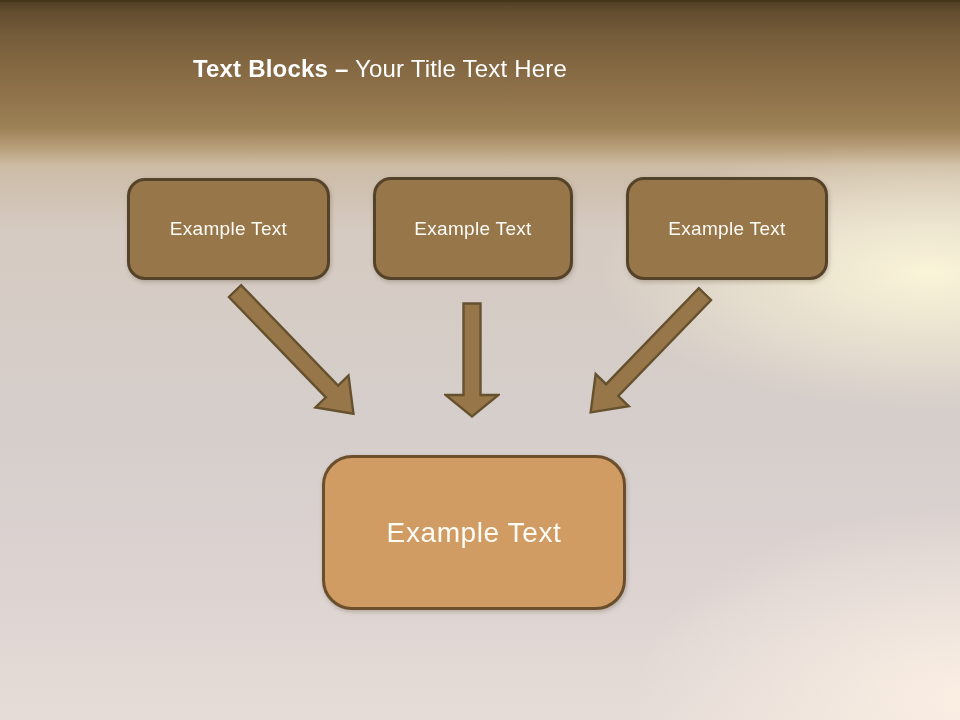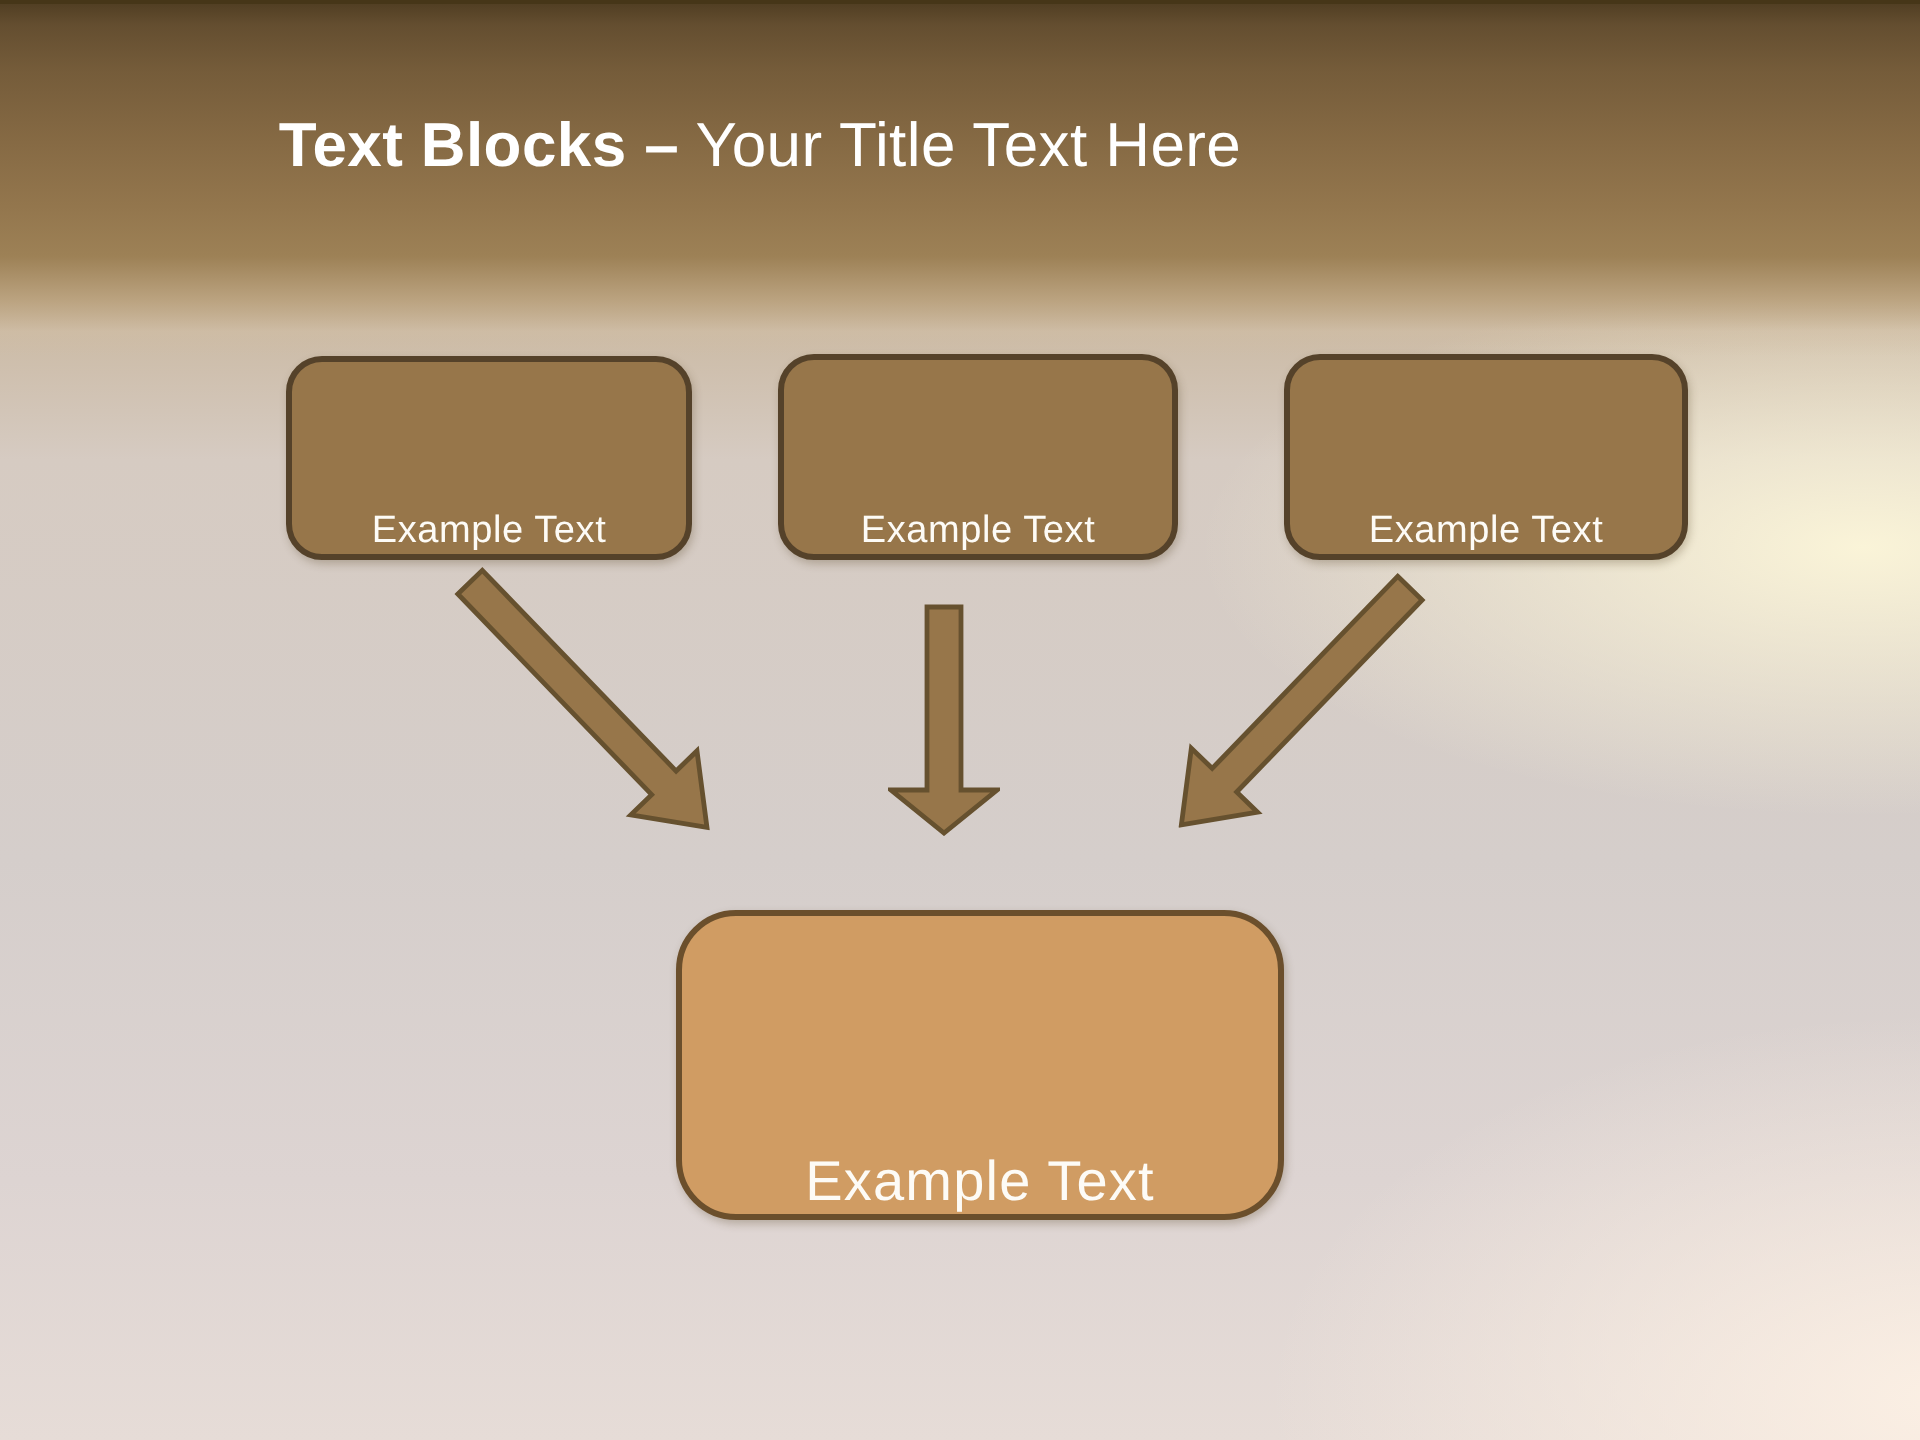--- a/index.html
+++ b/index.html
@@ -17,31 +17,30 @@
   .header-band{
     position:absolute;top:0;left:0;width:960px;height:178px;
     background:linear-gradient(180deg,
       #4e3c21 0%, #644e30 7%, #755c3a 20%, #866a44 40%, #93764d 58%,
       #9d8156 72%, rgba(181,155,116,0.75) 84%, rgba(210,190,162,0.35) 93%,
       rgba(216,201,184,0) 100%);
   }
   .top-edge{position:absolute;top:0;left:0;width:960px;height:2px;background:#463618;}
   .slide-title{
     position:absolute;top:55px;left:0;width:760px;
-    text-align:center;color:#ffffff;font-size:31px;letter-spacing:0.2px;
+    text-align:center;color:#ffffff;font-size:24px;letter-spacing:0.2px;
   }
   .slide-title .bold{font-weight:700;}
   .slide-title .regular{font-weight:400;}
   .block{
     position:absolute;box-sizing:border-box;
     background:#97764a;border:3px solid #55422a;border-radius:18px;
-    color:#fdfbf6;display:flex;align-items:flex-end;justify-content:center;
+    color:#fdfbf6;display:flex;align-items:center;justify-content:center;
     font-size:19px;letter-spacing:0.3px;
     box-shadow:1px 2px 4px rgba(80,60,30,0.28);
-    margin-left:16px;
   }
   .block-1{left:127px;top:178px;width:203px;height:102px;}
   .block-2{left:373px;top:177px;width:200px;height:103px;}
   .block-3{left:626px;top:177px;width:202px;height:103px;}
   .block-bottom{
     left:322px;top:455px;width:304px;height:155px;
     background:#d09c63;border:3px solid #6b4f2c;border-radius:30px;
     font-size:28px;letter-spacing:0.6px;
   }
   .arrow{position:absolute;}

